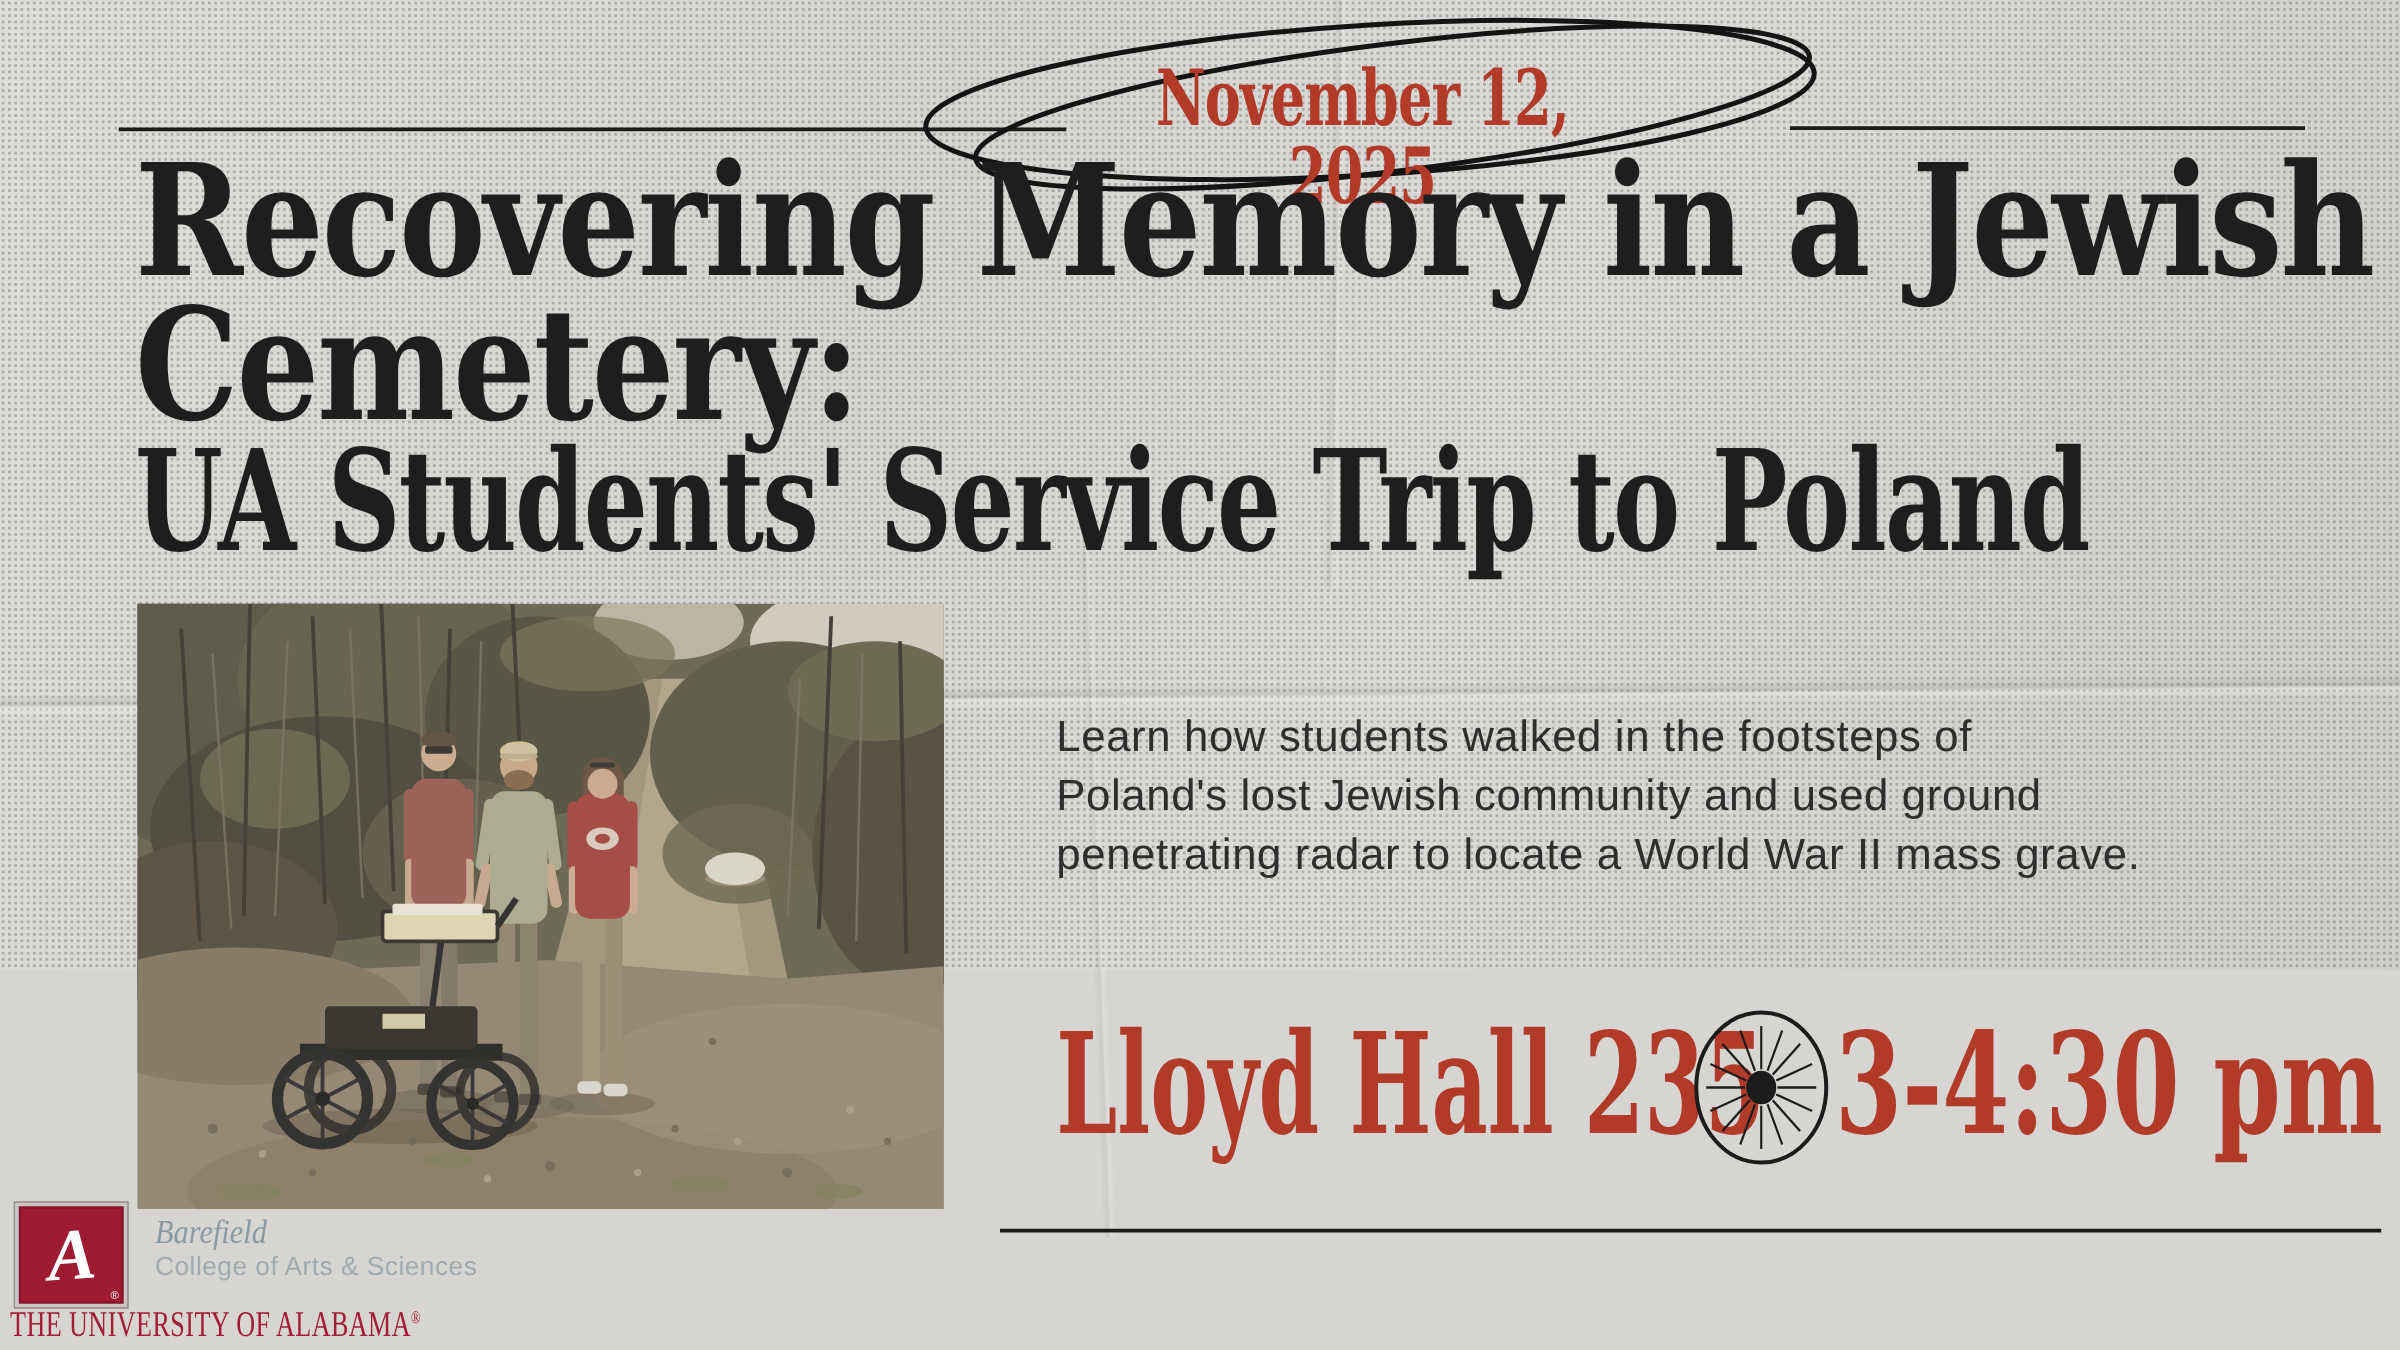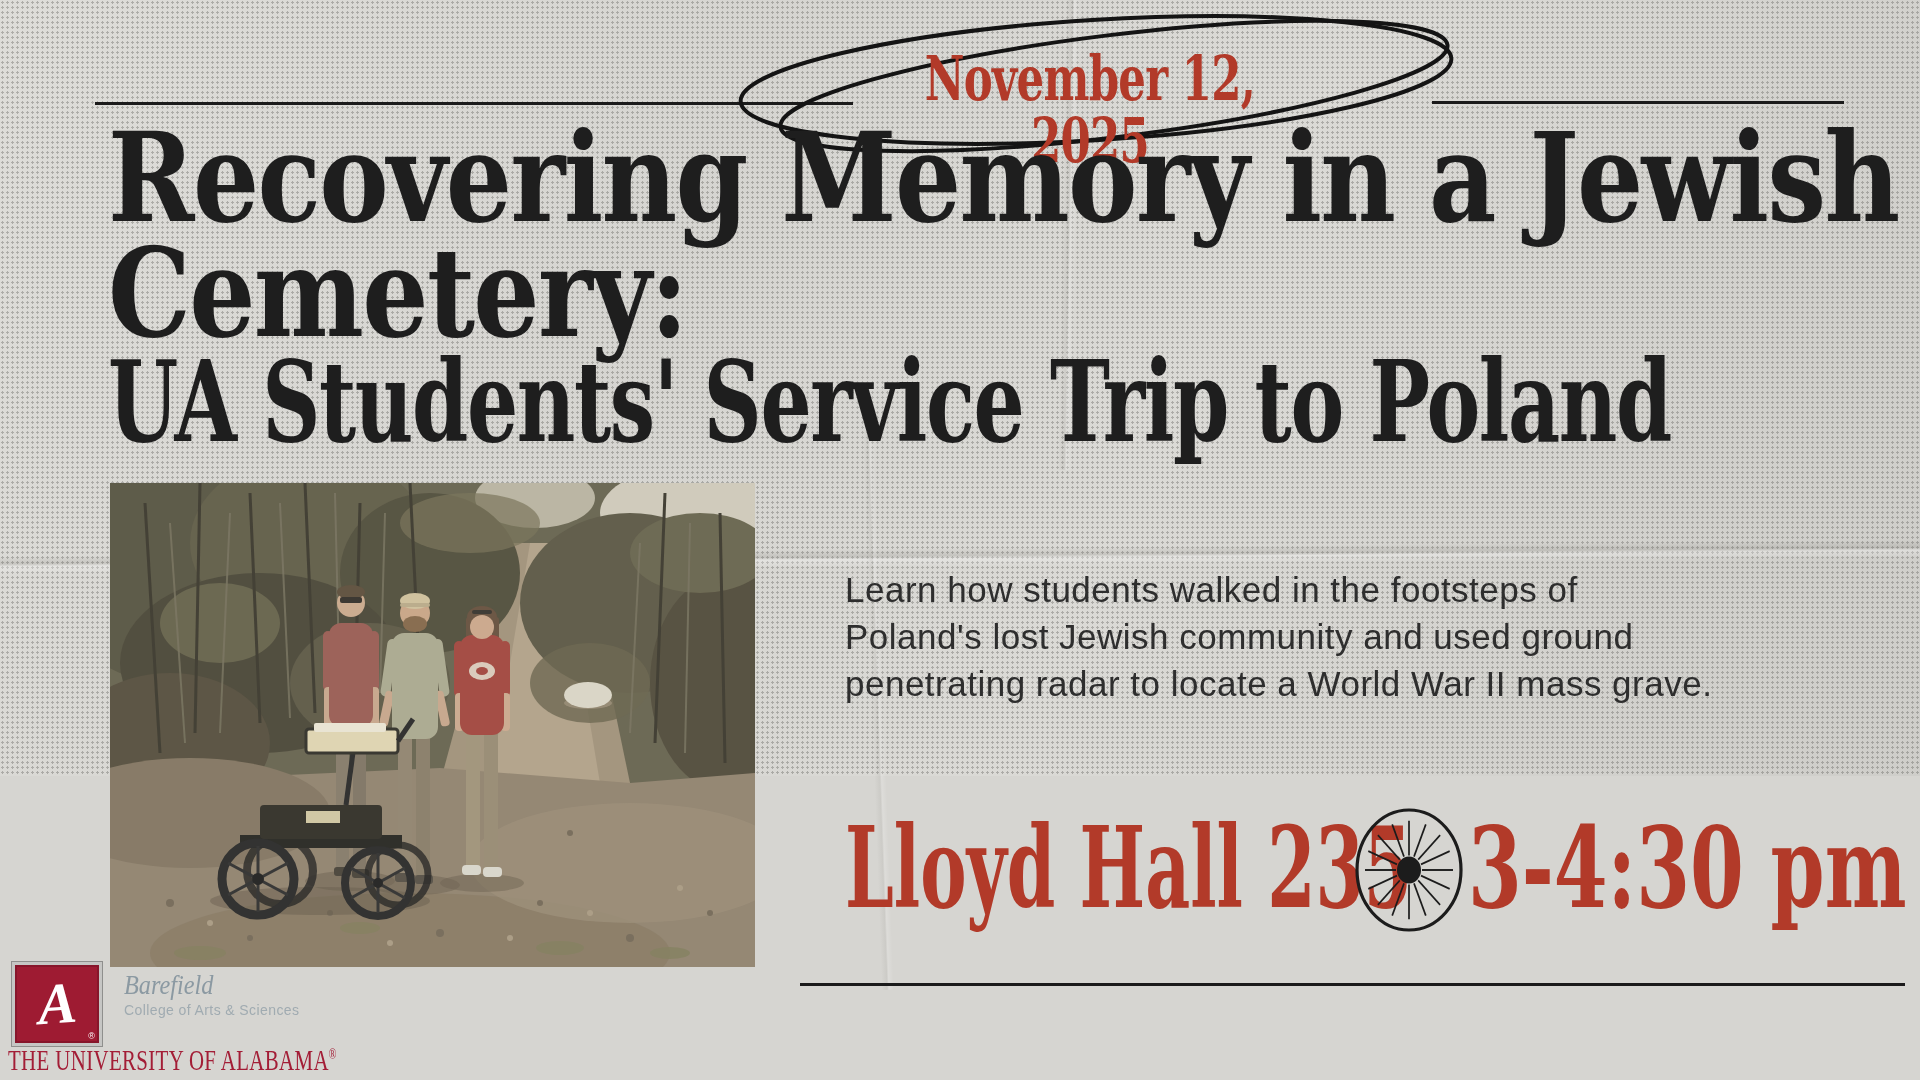--- a/index.html
+++ b/index.html
@@ -39,21 +39,21 @@
   .top-rule-r{left:1432px;top:101px;width:412px;}
   
   .a-box{left:12px;top:962px;width:84px;height:78px;background:#9e1b32;
     border:3px solid #c6c6c4;box-shadow:inset 0 0 0 2px #87152a, 0 0 0 1px #8f8f8d;
     display:flex;align-items:center;justify-content:center;}
   .a-mono{font-family:"Liberation Serif",serif;font-style:italic;font-weight:700;
     font-size:58px;color:#ffffff;line-height:1;transform:rotate(-4deg);}
   .a-reg{position:absolute;right:4px;bottom:2px;font-size:9px;color:#ffffff;}
   .barefield{left:124px;top:970px;font-family:"Liberation Serif",serif;font-style:italic;
     font-size:27px;color:#8b99a2;transform:scaleX(.9);transform-origin:0 0;}
-  .college{left:124px;top:1002px;font-size:14px;color:#a0abb1;letter-spacing:.4px;}
+  .college{left:124px;top:1002px;font-size:21px;color:#a0abb1;letter-spacing:.4px;}
   .univ{left:8px;top:1044px;font-family:"Liberation Serif",serif;font-size:29px;
     color:#a31d36;letter-spacing:.5px;transform:scaleX(.72);transform-origin:0 0;white-space:nowrap;}
   .univ sup{font-size:14px;}
   svg{display:block;}
 </style>
 </head>
 <body>
 
 <div class="flyer">
 

